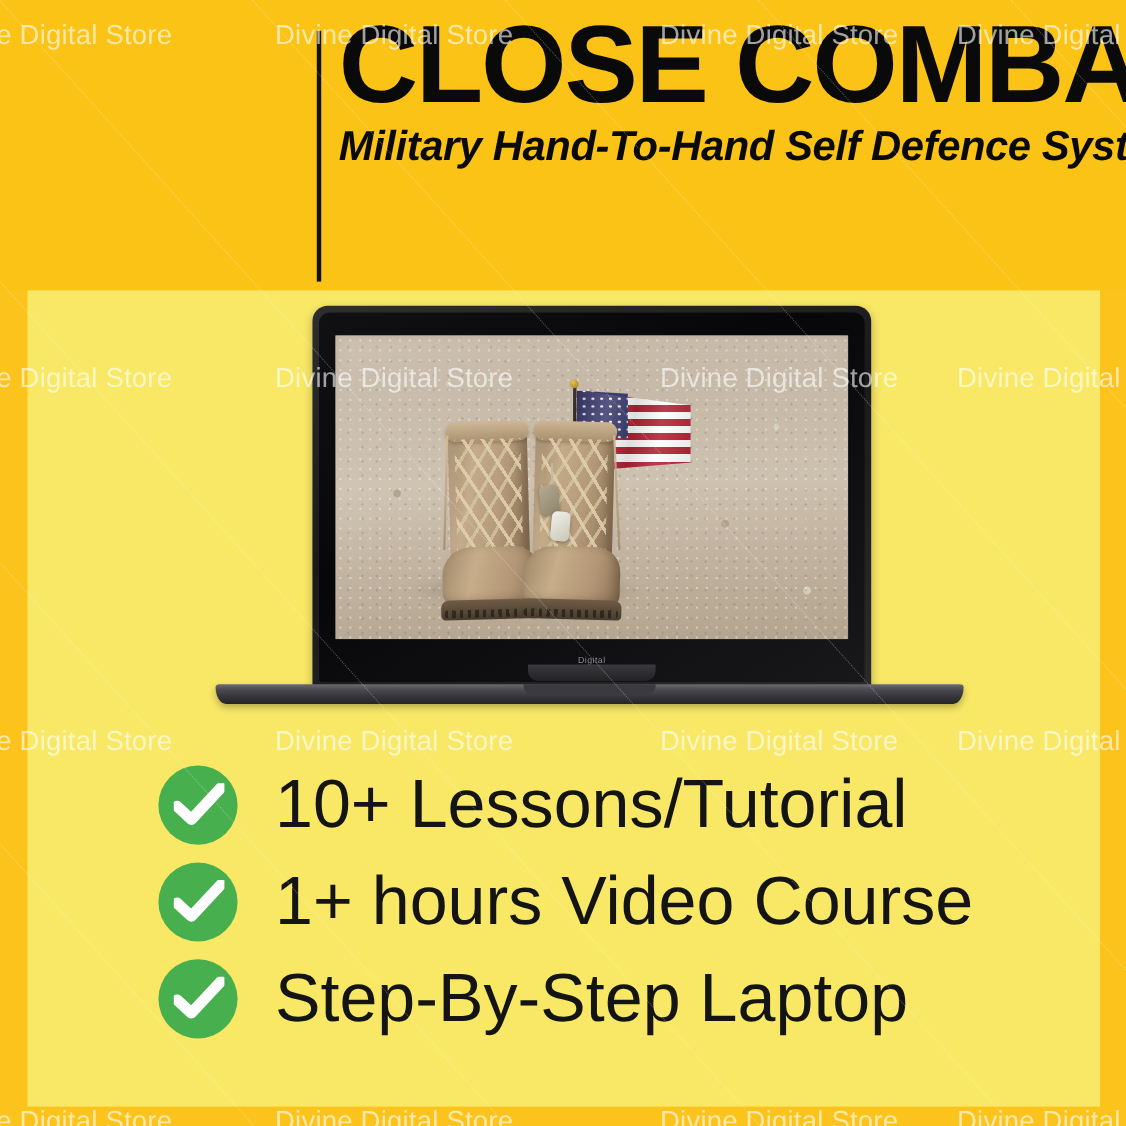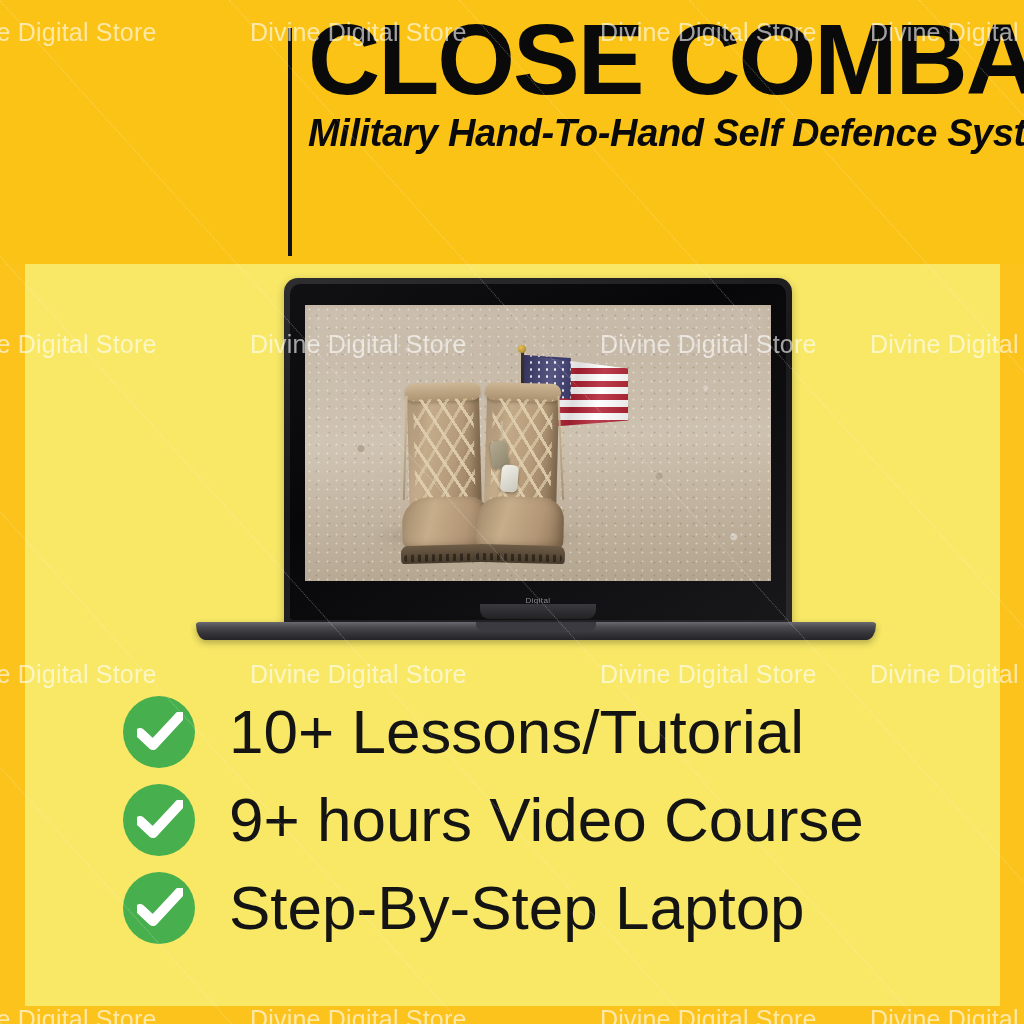--- a/index.html
+++ b/index.html
@@ -342,21 +342,21 @@
   }
   .screen-gloss {
     position: absolute; left: 0; top: 0; width: 100%; height: 100%;
     background: linear-gradient(118deg, rgba(255,255,255,0.08) 0%, rgba(255,255,255,0) 42%);
     pointer-events: none;
   }
 
   
   .features {
     position: absolute;
-    left: 123px; top: 688px;
+    left: 144px; top: 688px;
     width: 800px;
   }
   .feature-row {
     display: flex;
     align-items: center;
     height: 88px;
   }
   .feature-check {
     position: relative;
     flex: 0 0 auto;
@@ -475,21 +475,21 @@
         </svg>
       </div>
       <div class="feature-label">10+ Lessons/Tutorial</div>
     </div>
     <div class="feature-row">
       <div class="feature-check">
         <svg width="46" height="40" viewBox="0 0 46 40" aria-hidden="true">
           <path d="M3 21 L16 33 L43 4" stroke="#ffffff" stroke-width="10" fill="none" stroke-linecap="round" stroke-linejoin="round"></path>
         </svg>
       </div>
-      <div class="feature-label">9+ hours Video Course</div>
+      <div class="feature-label">1+ hours Video Course</div>
     </div>
     <div class="feature-row">
       <div class="feature-check">
         <svg width="46" height="40" viewBox="0 0 46 40" aria-hidden="true">
           <path d="M3 21 L16 33 L43 4" stroke="#ffffff" stroke-width="10" fill="none" stroke-linecap="round" stroke-linejoin="round"></path>
         </svg>
       </div>
       <div class="feature-label">Step-By-Step Laptop</div>
     </div>
   </div>

